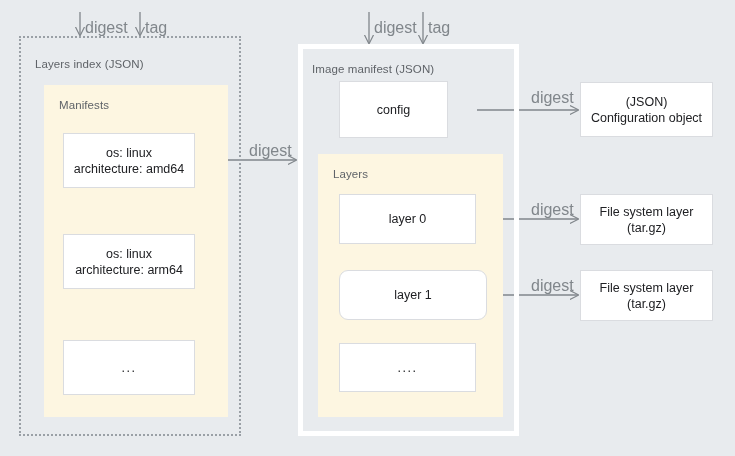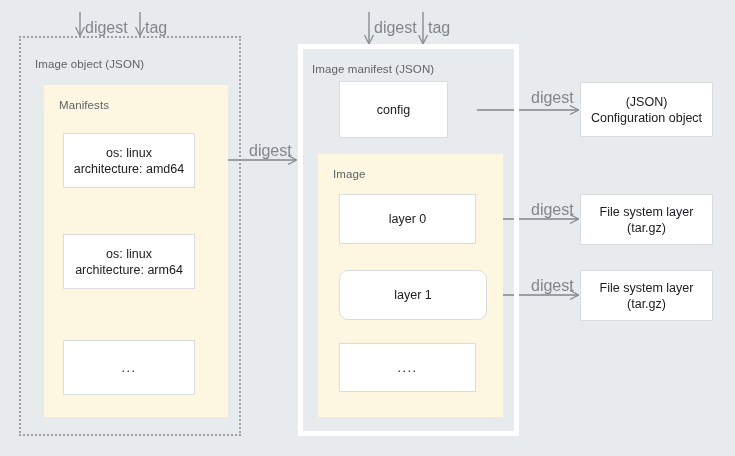--- a/index.html
+++ b/index.html
@@ -158,21 +158,21 @@
   <div class="arrow-label lbl-digest-top-left">digest</div>
   <div class="arrow-label lbl-tag-top-left">tag</div>
   <div class="arrow-label lbl-digest-top-mid">digest</div>
   <div class="arrow-label lbl-tag-top-mid">tag</div>
   <div class="arrow-label lbl-digest-idx">digest</div>
   <div class="arrow-label lbl-digest-cfg">digest</div>
   <div class="arrow-label lbl-digest-l0">digest</div>
   <div class="arrow-label lbl-digest-l1">digest</div>
 
   <div class="node index-container">
-    <div class="container-title">Image object (JSON)</div>
+    <div class="container-title">Layers index (JSON)</div>
   </div>
 
   <div class="node group-panel group-manifests">
     <div class="group-label">Manifests</div>
   </div>
 
   <div class="node card card-amd64">
     <div>
       <span>os: linux</span>
       <span>architecture: amd64</span>
@@ -192,21 +192,21 @@
 
   <div class="node manifest-container">
     <div class="container-title">Image manifest (JSON)</div>
   </div>
 
   <div class="node card card-config">
     <span>config</span>
   </div>
 
   <div class="node group-panel group-layers">
-    <div class="group-label">Image</div>
+    <div class="group-label">Layers</div>
   </div>
 
   <div class="node card card-layer0">
     <span>layer 0</span>
   </div>
 
   <div class="node card card-layer1">
     <span>layer 1</span>
   </div>
 

